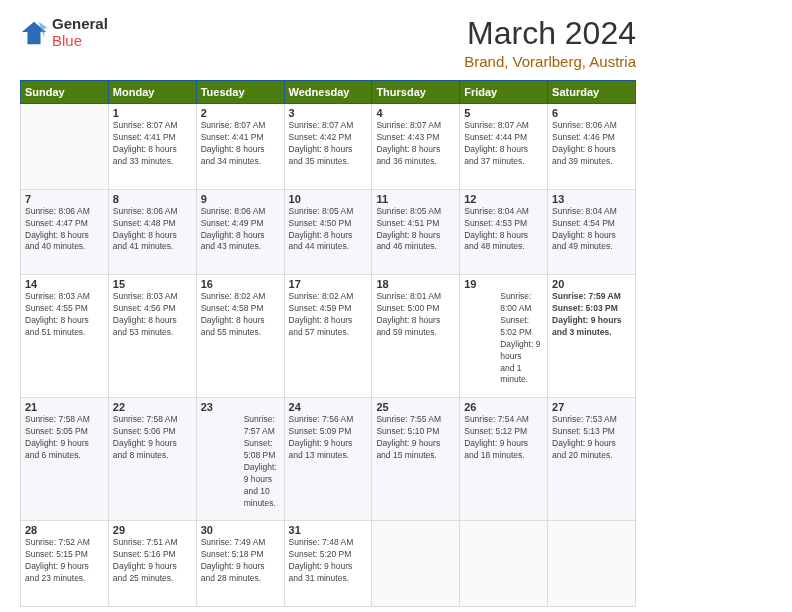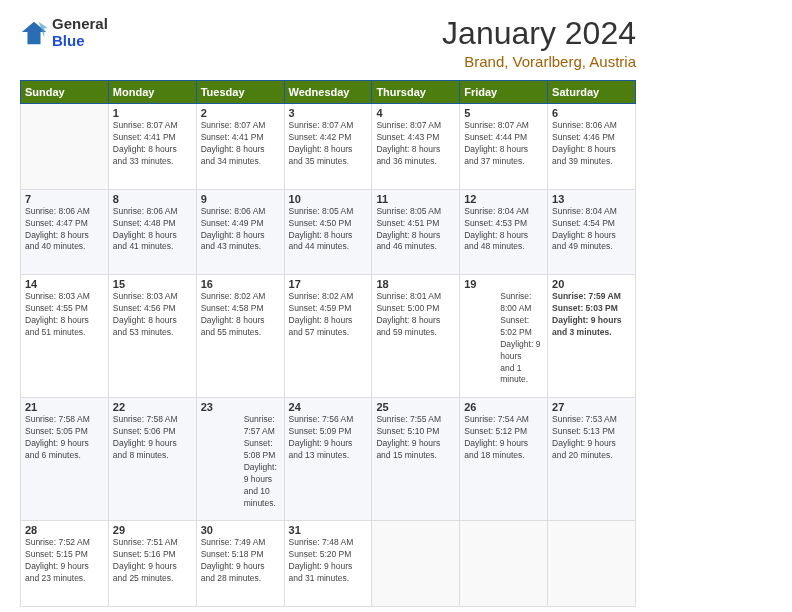--- a/index.html
+++ b/index.html
@@ -33,22 +33,22 @@
       flex-direction: column;
       line-height: 1.1;
     }
     .logo-general {
       font-size: 15px;
       font-weight: bold;
       color: #333;
     }
     .logo-blue {
       font-size: 15px;
-      font-weight: bold;
-      color: #1d4ed8;
+      font-weight: normal;
+      color: #ef4444;
     }
     .logo-icon {
       width: 28px;
       height: 28px;
     }
     .title-block {
       text-align: right;
     }
     .month-title {
       font-size: 32px;
@@ -113,21 +113,21 @@
       <svg class="logo-icon" viewBox="0 0 30 30">
         <polygon points="15,3 28,14 22,14 22,27 8,27 8,14 2,14" fill="#2a6db5"></polygon>
         <polygon points="20,3 30,10 26,10 26,20" fill="#4a9fd4" opacity="0.7"></polygon>
       </svg>
       <div class="logo-text">
         <span class="logo-general">General</span>
         <span class="logo-blue">Blue</span>
       </div>
     </div>
     <div class="title-block">
-      <div class="month-title">January 2024</div>
+      <div class="month-title">March 2024</div>
       <div class="location-title">Brand, Vorarlberg, Austria</div>
     </div>
   </div>
 
   <table class="calendar-table">
     <thead>
       <tr id="header-row">
           <th>Sunday</th>
           <th>Monday</th>
           <th>Tuesday</th>

